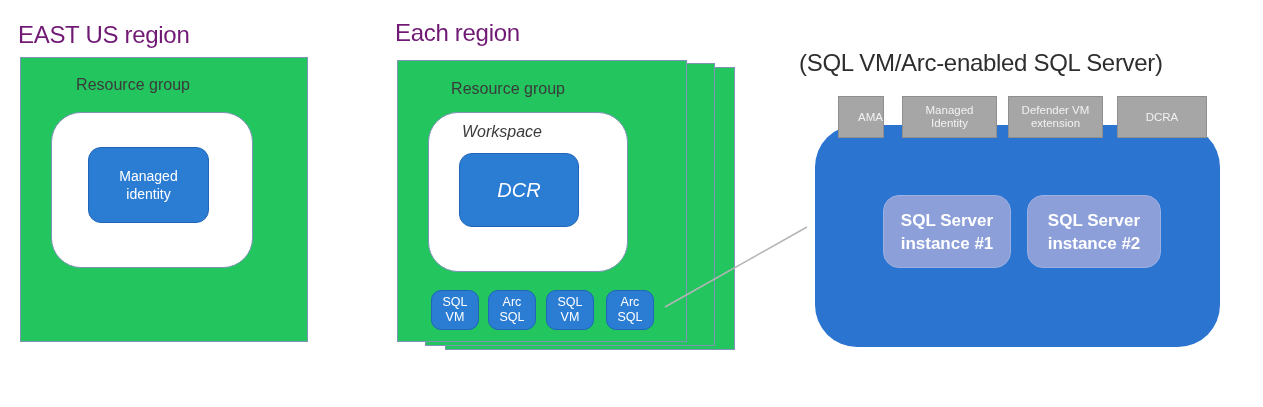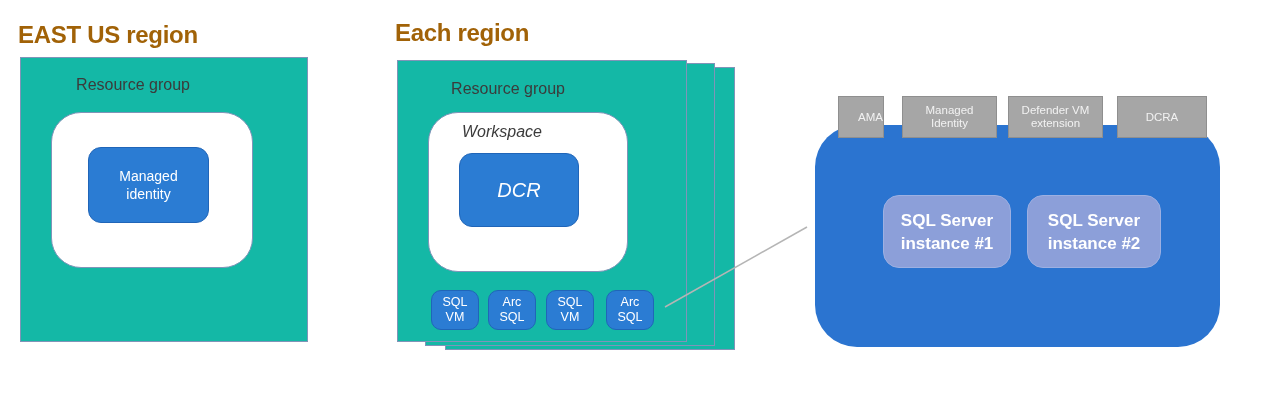--- a/index.html
+++ b/index.html
@@ -1,29 +1,29 @@
 <!DOCTYPE html>
 <html style="--primary-blue: #2b74d0; --chip-blue: #2b7cd3; --chip-blue-border: #2065b8; --periwinkle: #8c9fd9; --periwinkle-border: #9db0e2; --gray-chip: #a6a6a6; --gray-chip-border: #8f8f8f; --box-border: #8094b8; --connector: #b5b5b5;"><head>
 <meta charset="utf-8">
 <style>
   html,body{margin:0;padding:0;background:#fff;}
   .canvas{
     position:relative;width:1263px;height:407px;background:#ffffff;overflow:hidden;
     font-family:"Liberation Sans",sans-serif;
   }
   .sec-title{
-    position:absolute;font-size:24px;line-height:26px;font-weight:700;color:#a16207;
+    position:absolute;font-size:24px;line-height:26px;font-weight:400;color:#701a75;
     letter-spacing:-0.3px;white-space:nowrap;
   }
   .sec-subtitle{
     position:absolute;font-size:24px;line-height:26px;font-weight:400;color:#2e2e2e;
     letter-spacing:-0.3px;white-space:nowrap;
   }
   .outline-box{
-    position:absolute;background:#14b8a6;border:1.4px solid var(--box-border,#8094b8);
+    position:absolute;background:#22c55e;border:1.4px solid var(--box-border,#8094b8);
     box-sizing:border-box;
   }
   .rounded-outline{
     position:absolute;background:#fff;border:1.4px solid var(--box-border,#8094b8);
     border-radius:30px;box-sizing:border-box;
   }
   .small-label{
     position:absolute;font-size:16px;line-height:16px;color:#3b3b3b;text-align:center;
     white-space:nowrap;
   }
@@ -85,20 +85,21 @@
     <div class="blue-box chip" style="left:148px;top:229px;width:48px;height:40px;">SQL
 VM</div>
     <div class="blue-box chip" style="left:208px;top:229px;width:48px;height:40px;">Arc
 SQL</div>
   </div>
 
   <svg class="connector-svg" width="1263" height="407">
     <line x1="665" y1="307" x2="807" y2="227" stroke="var(--connector,#b5b5b5)" stroke-width="1.5"></line>
   </svg>
 
+  <div class="sec-subtitle" style="left:799px;top:50px;">(SQL VM/Arc-enabled SQL Server)</div>
 
   <div class="blue-container">
     <div class="instance-box" style="left:68px;width:128px;">SQL Server
 instance #1</div>
     <div class="instance-box" style="left:212px;width:134px;">SQL Server
 instance #2</div>
   </div>
 
   <div class="gray-chip" style="left:838px;top:96px;width:46px;height:42px;padding-left:19px;">AMA</div>
   <div class="gray-chip" style="left:902px;top:96px;width:95px;height:42px;">Managed

